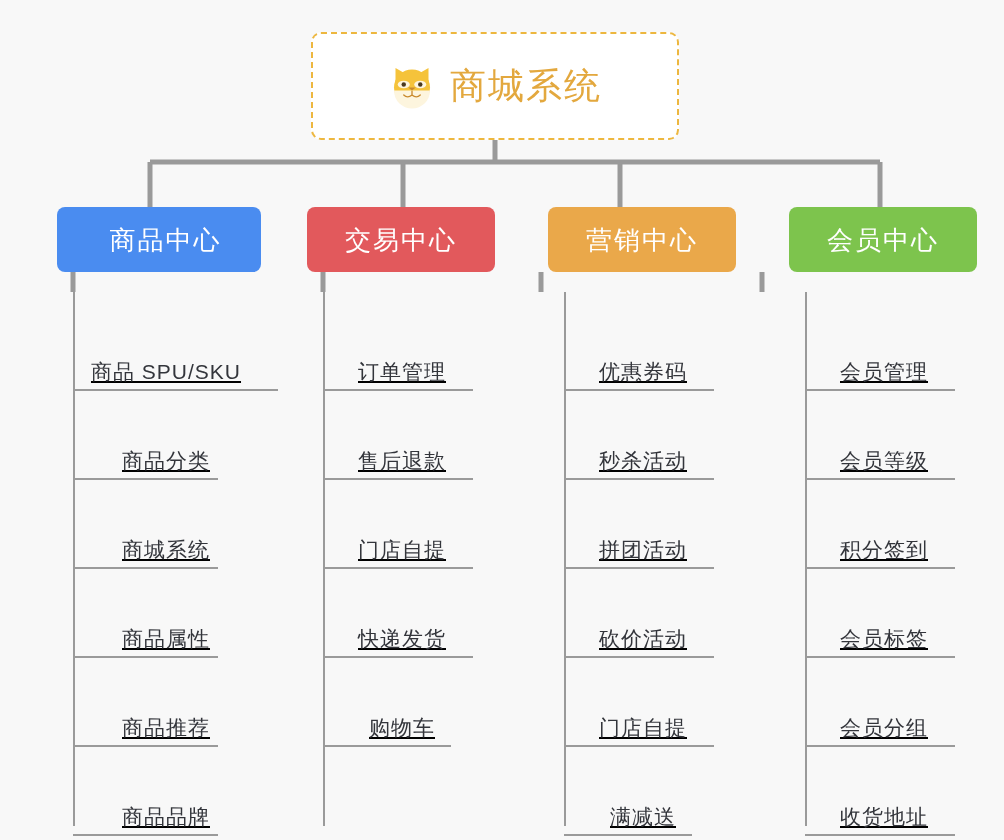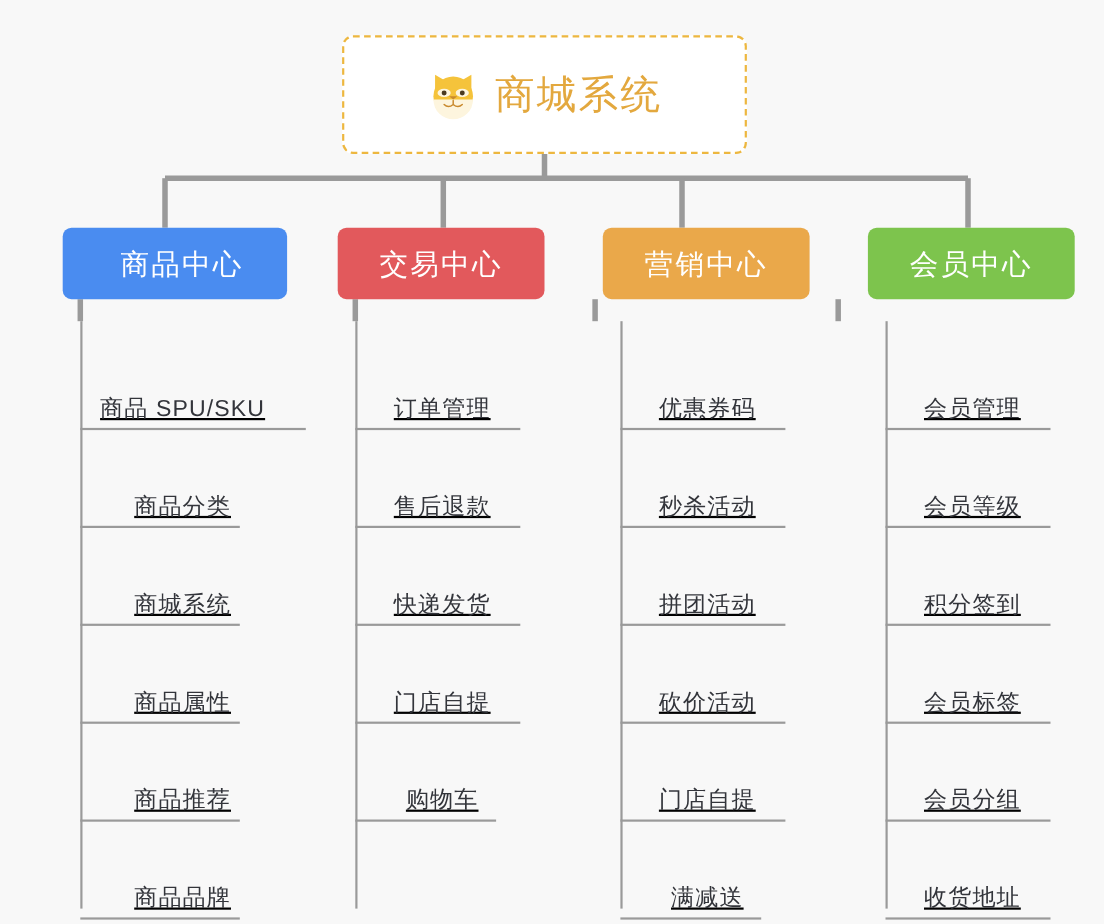--- a/index.html
+++ b/index.html
@@ -211,25 +211,25 @@
       <div style="height:20px;"></div>
       <div class="leaf-item">
         <span class="leaf-label">订单管理</span>
         <span class="leaf-underline" style="left:16px;width:150px;"></span>
       </div>
       <div class="leaf-item">
         <span class="leaf-label">售后退款</span>
         <span class="leaf-underline" style="left:16px;width:150px;"></span>
       </div>
       <div class="leaf-item">
+        <span class="leaf-label">门店自提</span>
+        <span class="leaf-underline" style="left:16px;width:150px;"></span>
+      </div>
+      <div class="leaf-item">
         <span class="leaf-label">快递发货</span>
-        <span class="leaf-underline" style="left:16px;width:150px;"></span>
-      </div>
-      <div class="leaf-item">
-        <span class="leaf-label">门店自提</span>
         <span class="leaf-underline" style="left:16px;width:150px;"></span>
       </div>
       <div class="leaf-item">
         <span class="leaf-label">购物车</span>
         <span class="leaf-underline" style="left:16px;width:128px;"></span>
       </div>
     </div>
   </div>
 
   <div class="branch branch-3">

